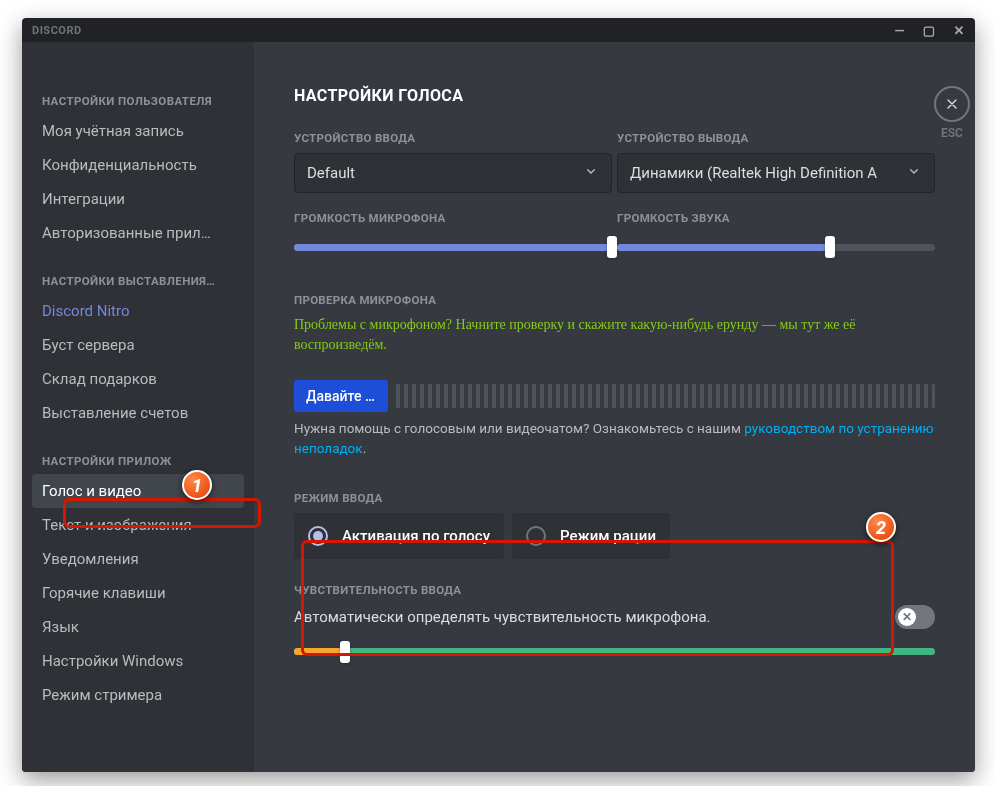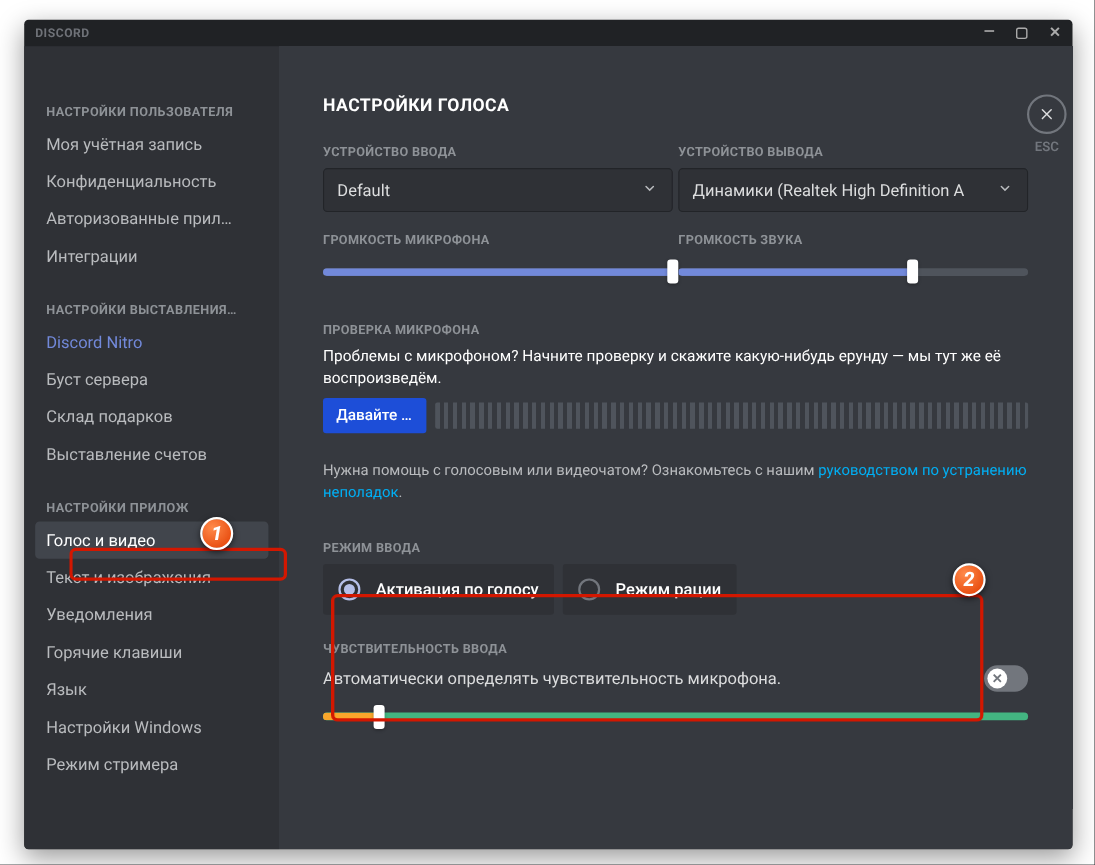--- a/index.html
+++ b/index.html
@@ -19,25 +19,25 @@
 .row2 { display: flex; gap: 5px; margin-bottom: 18px; }
 .col { flex: 1; }
 .field-label { color: #8e9297; font-size: 11.5px; font-weight: 700; letter-spacing: .3px; text-transform: uppercase; margin-bottom: 8px; }
 .select { background: #2f3136; border: 1px solid #222428; border-radius: 4px; height: 40px; display: flex; align-items: center; padding: 0 12px; color: #dcddde; font-size: 15px; cursor: pointer; }
 .select .chev { margin-left: auto; color: #b9bbbe; }
 .slider { position: relative; height: 28px; display: flex; align-items: center; }
 .slider .track { height: 7px; border-radius: 4px; background: #4f545c; width: 100%; position: relative; overflow: hidden; }
 .slider .fill { position: absolute; left: 0; top: 0; bottom: 0; background: #7289da; }
 .slider .thumb { position: absolute; width: 10px; height: 22px; background: #fff; border-radius: 3px; top: 3px; box-shadow: 0 1px 3px rgba(0,0,0,.3); }
 .section-gap { height: 14px; }
-.desc-text { color: #ffffff; font-size: 14px; line-height: 1.4; margin-top: 6px; margin-bottom: 8px; }
+.desc-text { color: #84cc16; font-size: 14px; line-height: 1.4; margin-top: 6px; margin-bottom: 26px; font-family: Liberation Serif, serif; }
 .mic-test { display: flex; align-items: center; gap: 8px; }
 .mic-btn { background: #1d4ed8; color: #fff; font-size: 14px; font-weight: 500; padding: 8px 12px; border-radius: 3px; border: none; cursor: pointer; white-space: nowrap; overflow: hidden; text-overflow: ellipsis; max-width: 94px; }
 .mic-bars { flex: 1; height: 24px; background-image: repeating-linear-gradient(90deg, #4f545c 0 4px, transparent 4px 8px); border-radius: 2px; }
-.help-text { color: #b9bbbe; font-size: 13.5px; margin-top: 24px; line-height: 1.5; }
+.help-text { color: #b9bbbe; font-size: 13.5px; margin-top: 6px; line-height: 1.5; }
 .help-text a { color: #00aff4; text-decoration: none; }
 .sep { height: 32px; }
 .radio-group { display: flex; flex-direction: row; gap: 8px; }
 .radio-item { background: #2f3136; border-radius: 3px; height: 46px; display: flex; align-items: center; gap: 14px; padding: 0 14px; cursor: pointer; }
 .radio-item .circ { width: 20px; height: 20px; border: 2px solid #72767d; border-radius: 50%; display: flex; align-items: center; justify-content: center; flex-shrink: 0; }
 .radio-item.selected .circ { border-color: #b5bfe8; }
 .radio-item.selected .circ::after { content: ""; width: 10px; height: 10px; background: #b5bfe8; border-radius: 50%; }
 .radio-item .lbl { color: #fff; font-size: 15px; font-weight: 500; }
 .sens-row { display: flex; align-items: center; margin-top: 8px; }
 .sens-label { color: #dcddde; font-size: 15px; }
@@ -66,22 +66,22 @@
       <span>▢</span>
       <span>✕</span>
     </div>
   </div>
 
   <div class="app-body">
     <div class="sidebar" id="sidebar">
         <div class="sb-header">НАСТРОЙКИ ПОЛЬЗОВАТЕЛЯ</div>
         <div class="sb-item">Моя учётная запись</div>
         <div class="sb-item">Конфиденциальность</div>
+        <div class="sb-item">Интеграции</div>
         <div class="sb-item">Авторизованные прил…</div>
-        <div class="sb-item">Интеграции</div>
         <div style="height: 16px;"></div>
         <div class="sb-header">НАСТРОЙКИ ВЫСТАВЛЕНИЯ…</div>
         <div class="sb-item nitro">Discord Nitro</div>
         <div class="sb-item">Буст сервера</div>
         <div class="sb-item">Склад подарков</div>
         <div class="sb-item">Выставление счетов</div>
         <div style="height: 16px;"></div>
         <div class="sb-header">НАСТРОЙКИ ПРИЛОЖ</div>
         <div class="sb-item active">Голос и видео</div>
         <div class="sb-item">Текст и изображения</div>

